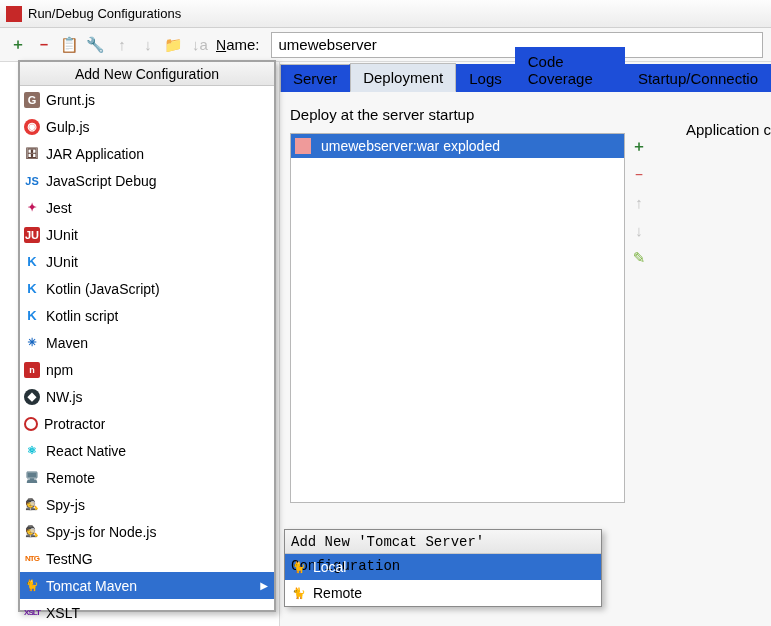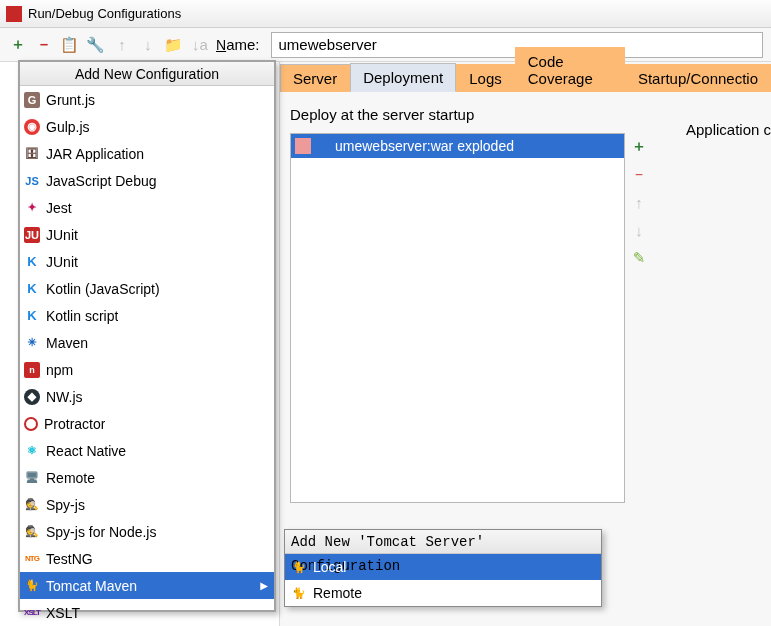--- a/index.html
+++ b/index.html
@@ -57,28 +57,28 @@
 .submenu {
   position:absolute; left:284px; top:529px; width:318px;
   background:#fff; border:1px solid #8a8a8a; box-shadow: 3px 3px 6px rgba(0,0,0,0.25);
   z-index:60;
 }
 .submenu-head { height:24px; background: linear-gradient(#f6f6f6,#e6e6e6); border-bottom:1px solid #c8c8c8; text-align:left; line-height:24px; font-size:14px; padding:0 6px;font-family:Liberation Mono, monospace;}
 .sm-item { height:26px; display:flex; align-items:center; padding:0 6px; gap:6px; cursor:pointer; font-size:15px;}
 .sm-item.selected { background:#2f6fcf; color:#fff;}
 
 .tabs { display:flex; height:30px; align-items:flex-end; border-bottom:1px solid #bcbcbc; padding-left:0; background:#f7f7f7;}
-.tab { padding:5px 12px; border:1px solid transparent; border-bottom:none; font-size:15px; cursor:pointer; background:#fdba74; position:relative; top:1px;}
+.tab { padding:5px 12px; border:1px solid transparent; border-bottom:none; font-size:15px; cursor:pointer; background:#1d4ed8; position:relative; top:1px;}
 .tab.active { background:#dfe6ef; border-color:#bcbcbc; border-bottom:1px solid #dfe6ef;}
 .tab.truncated-left { border-left:1px solid #bcbcbc; border-top:1px solid #bcbcbc; }
 
 .deploy-label { padding:14px 10px 10px; font-size:15px;}
 .artifact-panel { display:flex; margin:0 10px; }
 .artifact-list { flex:0 0 335px; height:370px; border:1px solid #b8b8b8; background:#fff;}
-.artifact-row { height:24px; background:#2f6fcf; color:#fff; display:flex; align-items:center; padding:0 4px; gap:24px; font-size:15px;}
+.artifact-row { height:24px; background:#2f6fcf; color:#fff; display:flex; align-items:center; padding:0 4px; gap:10px; font-size:15px;}
 .artifact-icon { width:16px; height:16px; background:#ef9a9a; }
 .art-toolbar { width:28px; display:flex; flex-direction:column; align-items:center; padding-top:4px; gap:10px;}
 .art-btn { width:18px; height:18px; display:flex; align-items:center; justify-content:center; font-size:15px; cursor:pointer;}
 .art-btn.add { color:#2e7d32;}
 .art-btn.rem { color:#c62828;}
 .art-btn.disabled { color:#c2c2c2; cursor:default;}
 .art-btn.edit { color:#7cb342;}
 .right-cut { position:absolute; top:55px; right:0; height:24px; padding:4px 0 0 6px; font-size:15px; white-space:nowrap;text-align:right;}
 </style>
 </head>

